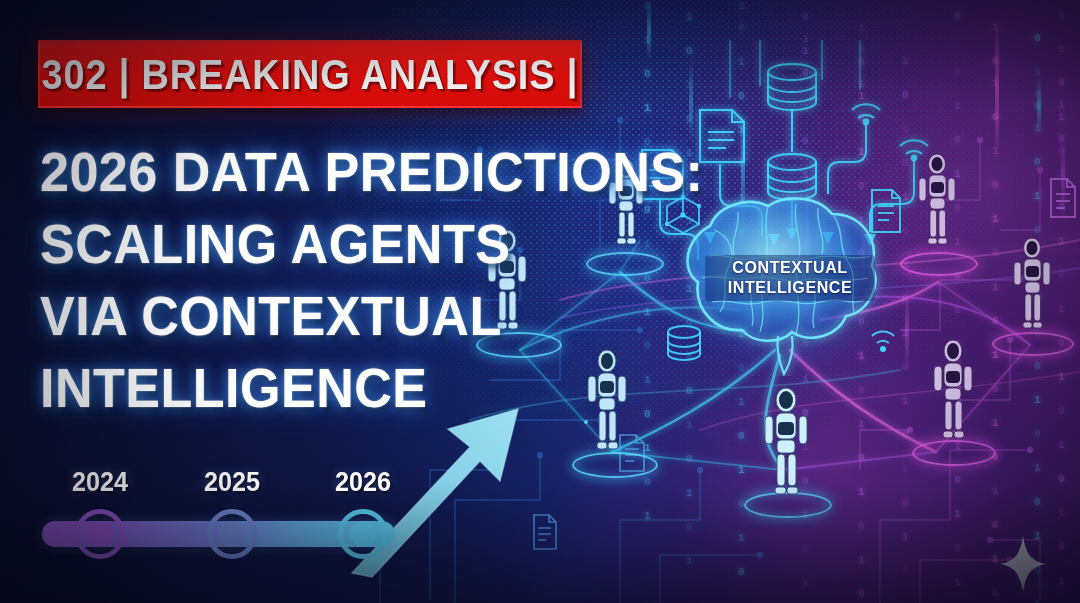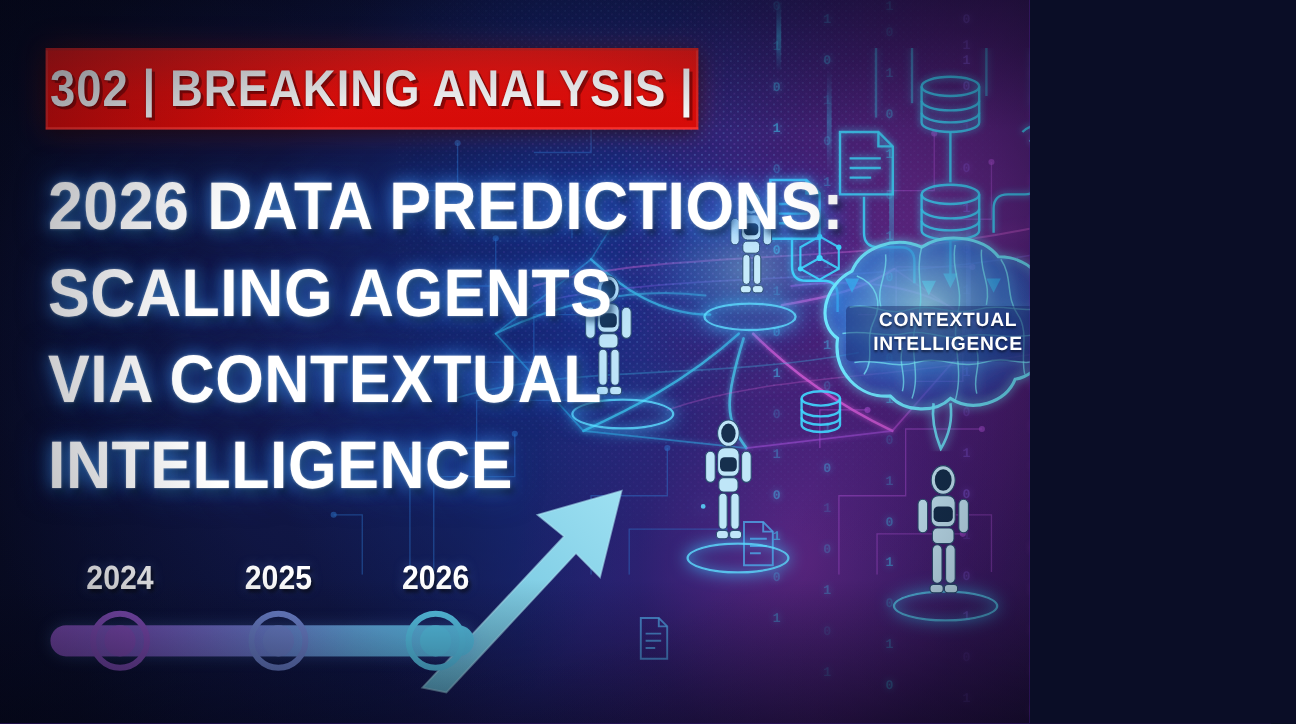--- a/index.html
+++ b/index.html
@@ -1,21 +1,21 @@
 <!DOCTYPE html>
 <html><head>
 <meta charset="utf-8">
 <style>
   * { margin:0; padding:0; box-sizing:border-box; }
   html,body { width:1080px; height:603px; overflow:hidden; background:#0a0d26; }
   body { font-family:"Liberation Sans", sans-serif; }
 
   #stage {
-    position:relative; width:858px; height:603px; overflow:hidden;
-    background:#4c1d95;
+    position:relative; width:1080px; height:603px; overflow:hidden;
+    background:#000000;
   }
 
   
   .bg-base {
     position:absolute; inset:0;
     background:
       radial-gradient(ellipse 52% 80% at 92% 30%, #6a2a8e 0%, rgba(90,30,120,0.55) 32%, rgba(40,18,70,0.0) 62%),
       radial-gradient(ellipse 40% 70% at 78% 78%, #5b2682 0%, rgba(70,25,105,0.35) 40%, rgba(30,15,60,0) 70%),
       radial-gradient(ellipse 55% 95% at 62% 45%, #1b2f86 0%, rgba(22,42,120,0.6) 38%, rgba(12,20,60,0) 68%),
       radial-gradient(ellipse 45% 80% at 30% 50%, #141a4e 0%, rgba(14,20,62,0.8) 45%, rgba(9,12,38,0) 75%),

